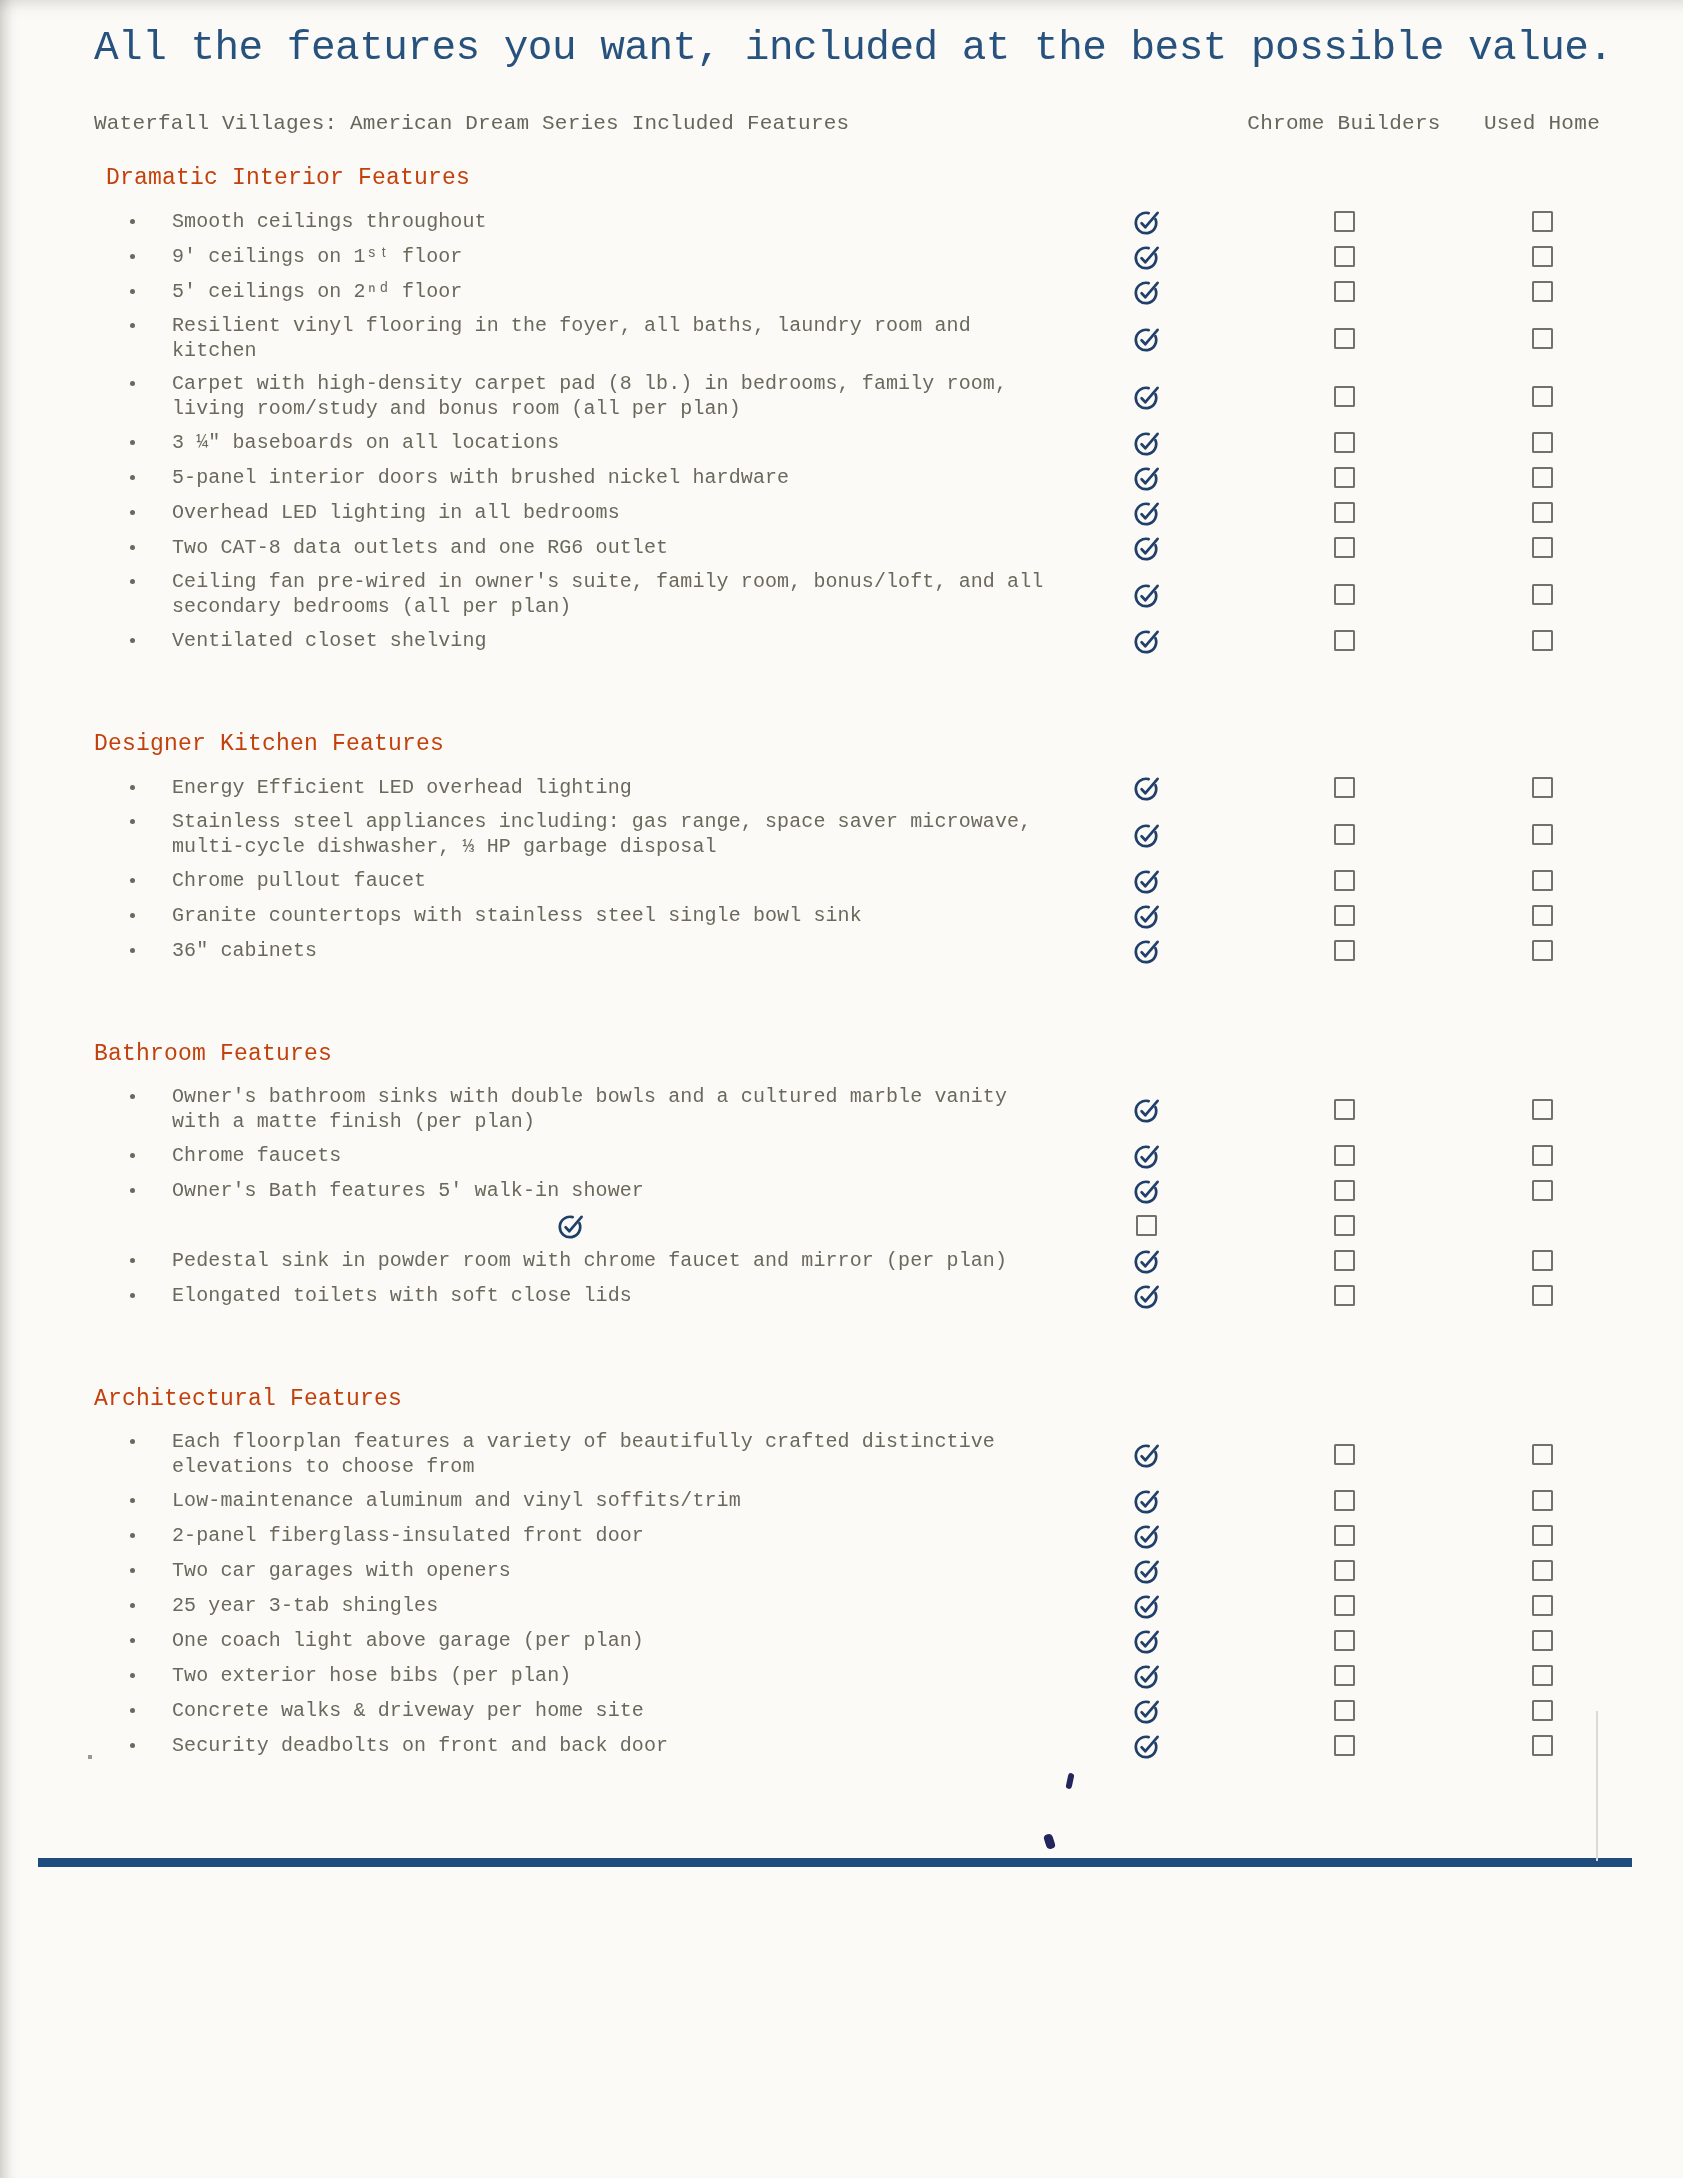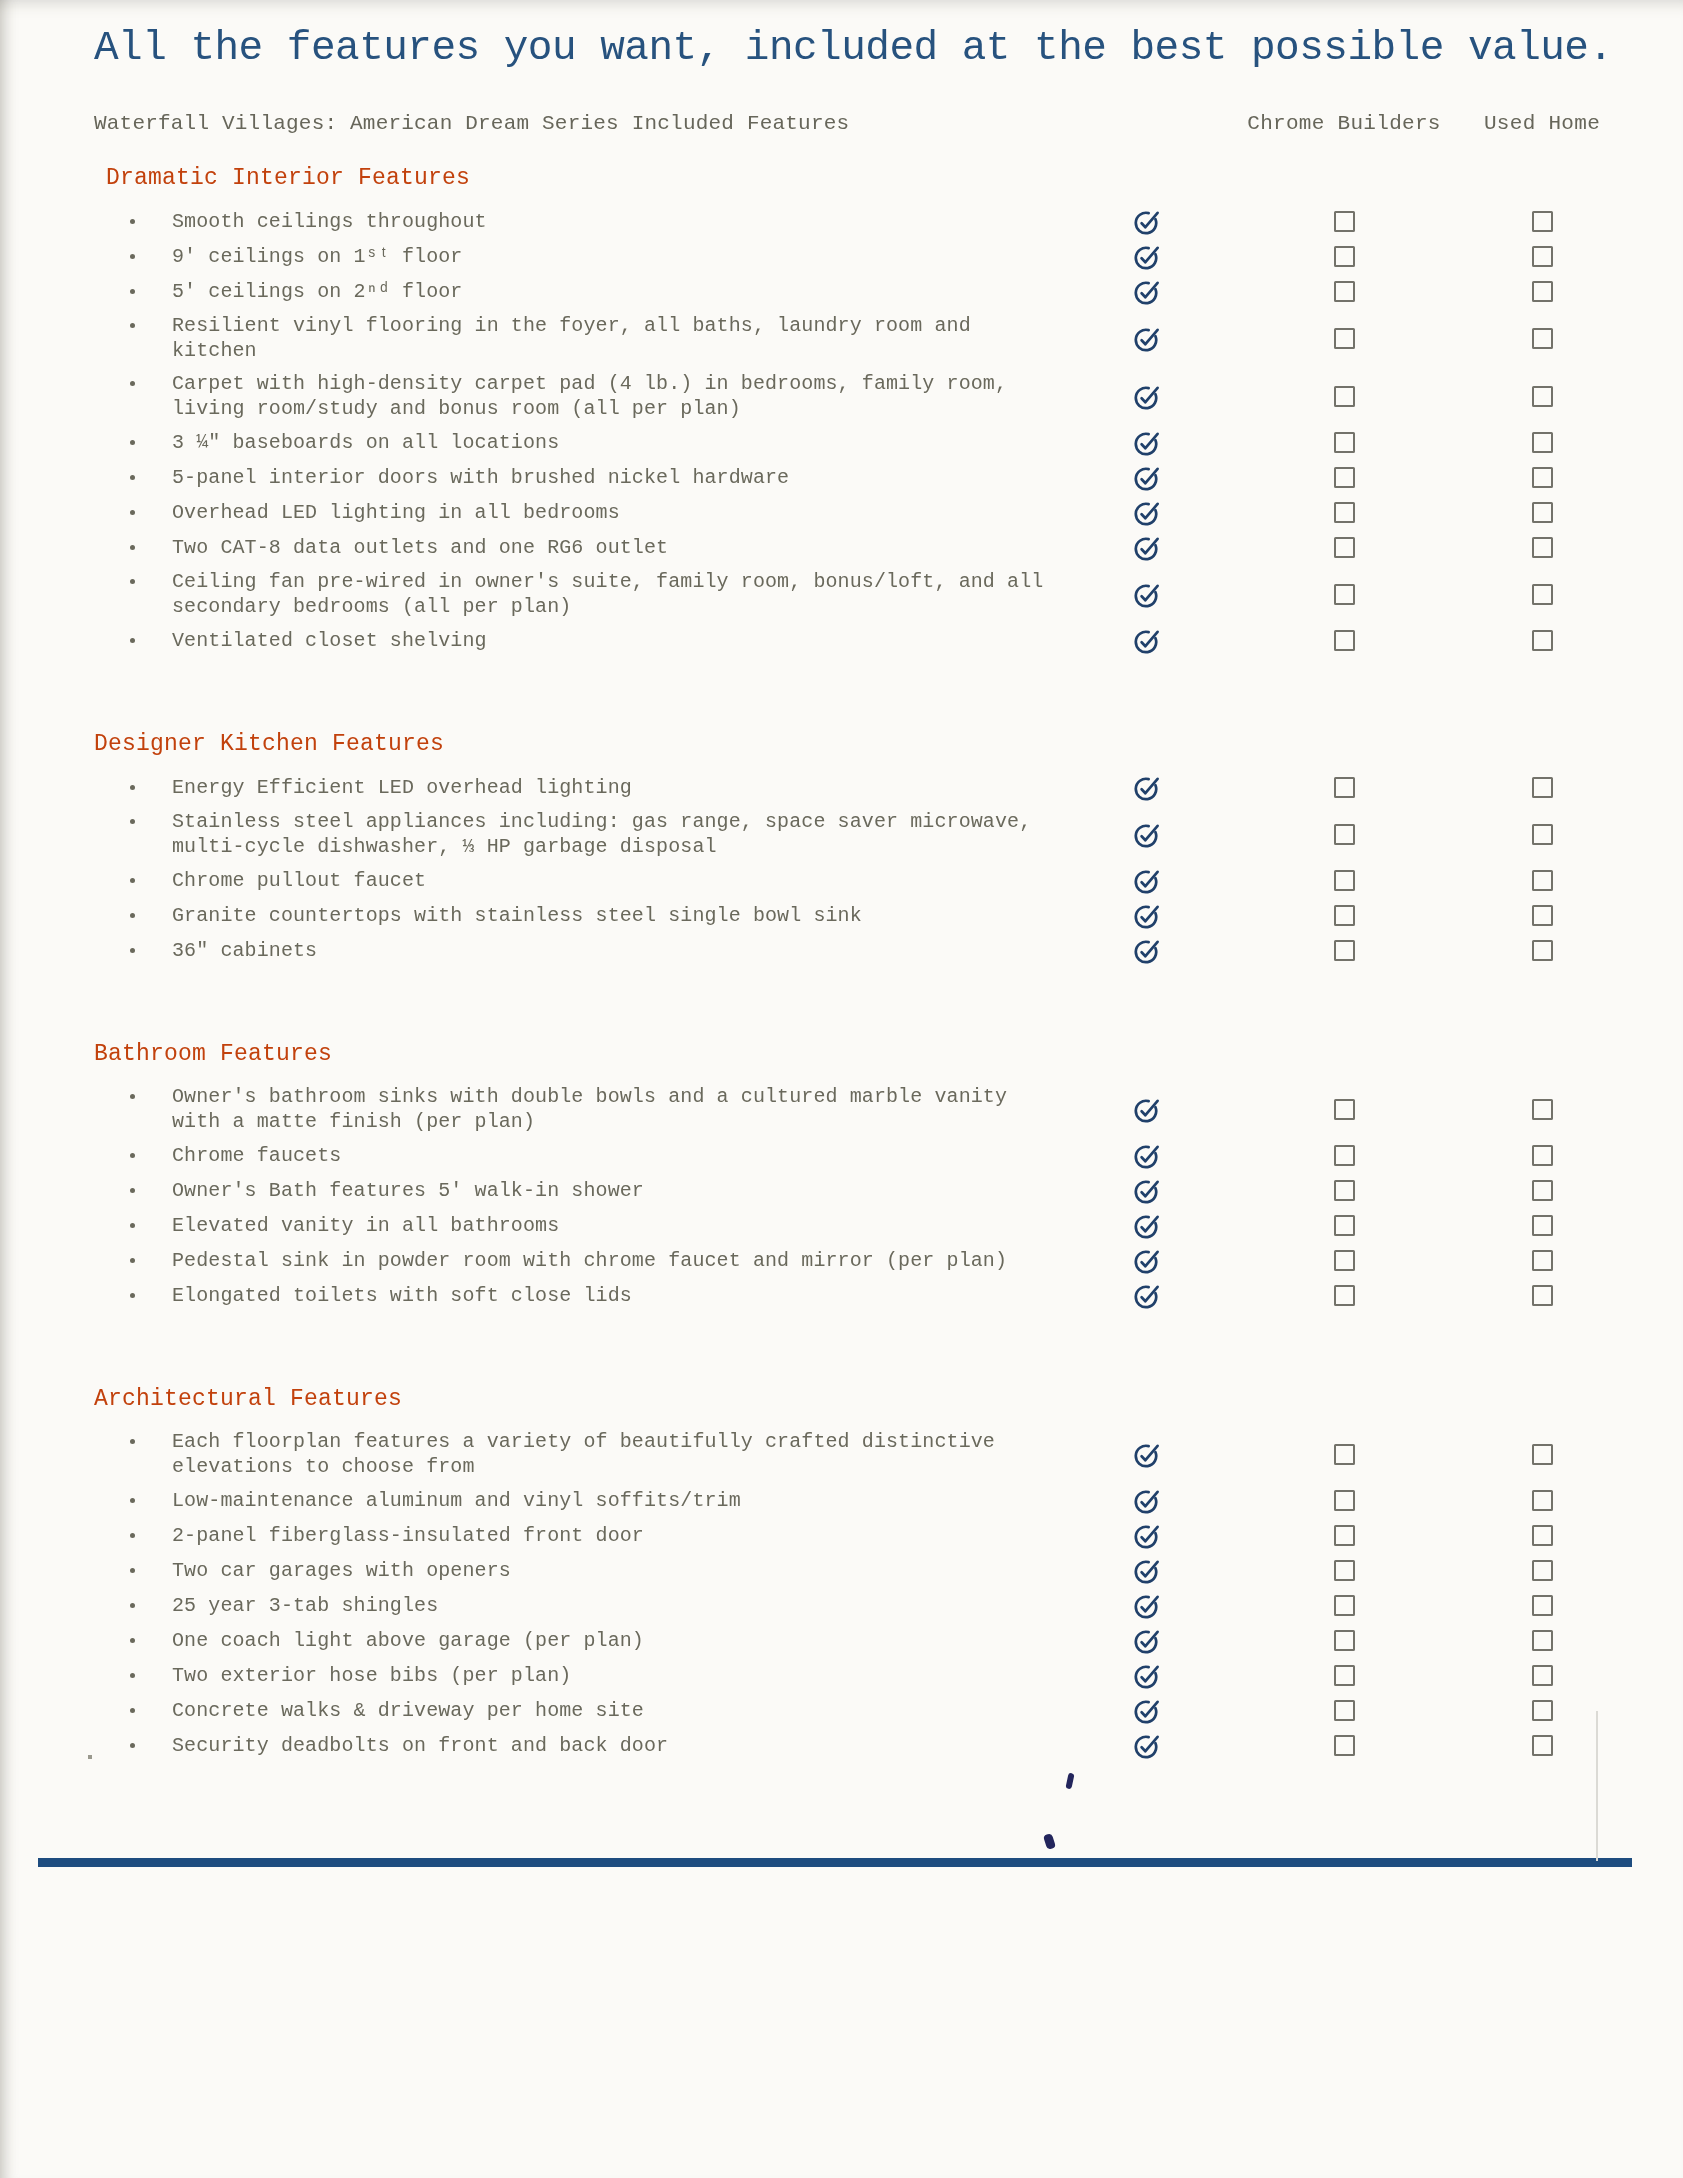--- a/index.html
+++ b/index.html
@@ -160,21 +160,21 @@
       <span class="checkbox"></span>
     </div>
     <div class="col-cell">
       <span class="checkbox"></span>
     </div>
   </div>
 
   <div class="grid-row item-row">
     <div class="item-text">
       <span class="bullet"></span>
-      <span class="label">Carpet with high-density carpet pad (4 lb.) in bedrooms, family room, living room/study and bonus room (all per plan)</span>
+      <span class="label">Carpet with high-density carpet pad (8 lb.) in bedrooms, family room, living room/study and bonus room (all per plan)</span>
     </div>
     <div class="col-cell">
       <svg class="check-icon" viewBox="0 0 27 27" aria-hidden="true">
         <path d="M15.64 5.15 A10.2 10.2 0 1 0 22.46 11.18"></path>
         <path d="M8.6 15.2 L12.4 19.2 L24.6 4.9"></path>
       </svg>
     </div>
     <div class="col-cell">
       <span class="checkbox"></span>
     </div>
@@ -453,24 +453,20 @@
     </div>
     <div class="col-cell">
       <span class="checkbox"></span>
     </div>
     <div class="col-cell">
       <span class="checkbox"></span>
     </div>
   </div>
 
   <div class="grid-row item-row">
-    <div class="item-text">
-      <span class="bullet"></span>
-      <span class="label">Elevated vanity in all bathrooms</span>
-    </div>
     <div class="col-cell">
       <svg class="check-icon" viewBox="0 0 27 27" aria-hidden="true">
         <path d="M15.64 5.15 A10.2 10.2 0 1 0 22.46 11.18"></path>
         <path d="M8.6 15.2 L12.4 19.2 L24.6 4.9"></path>
       </svg>
     </div>
     <div class="col-cell">
       <span class="checkbox"></span>
     </div>
     <div class="col-cell">

